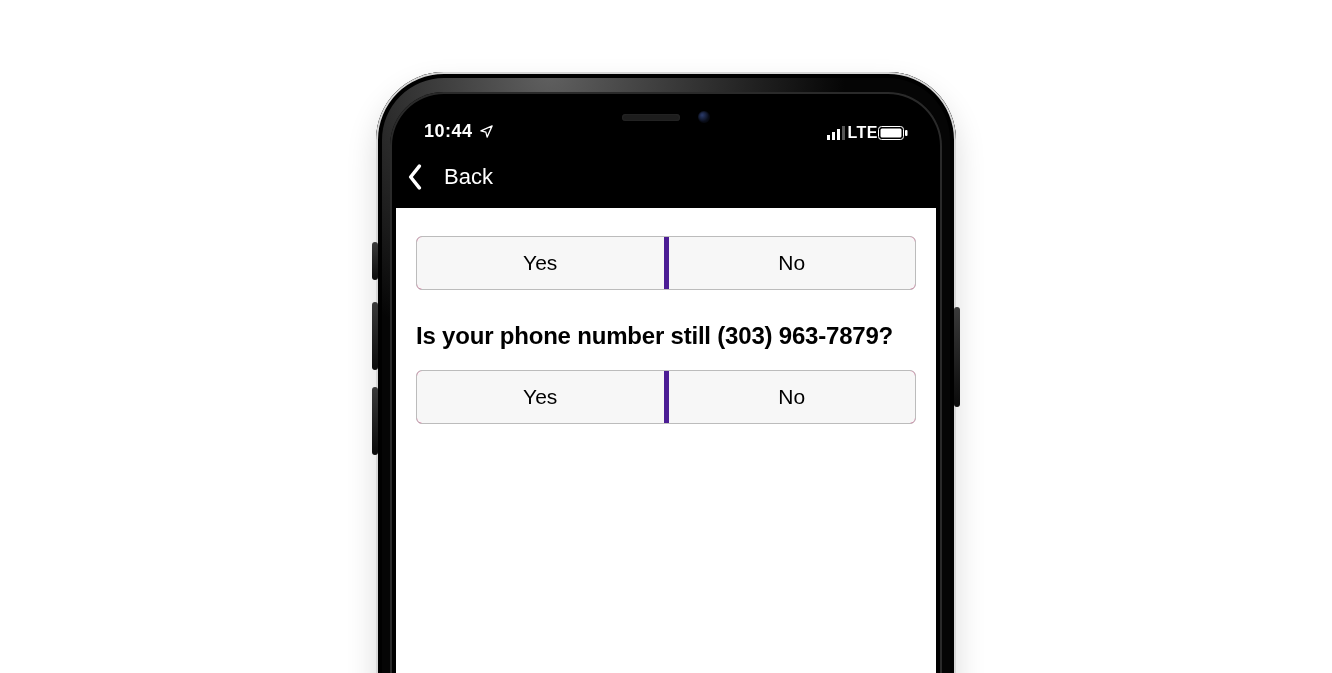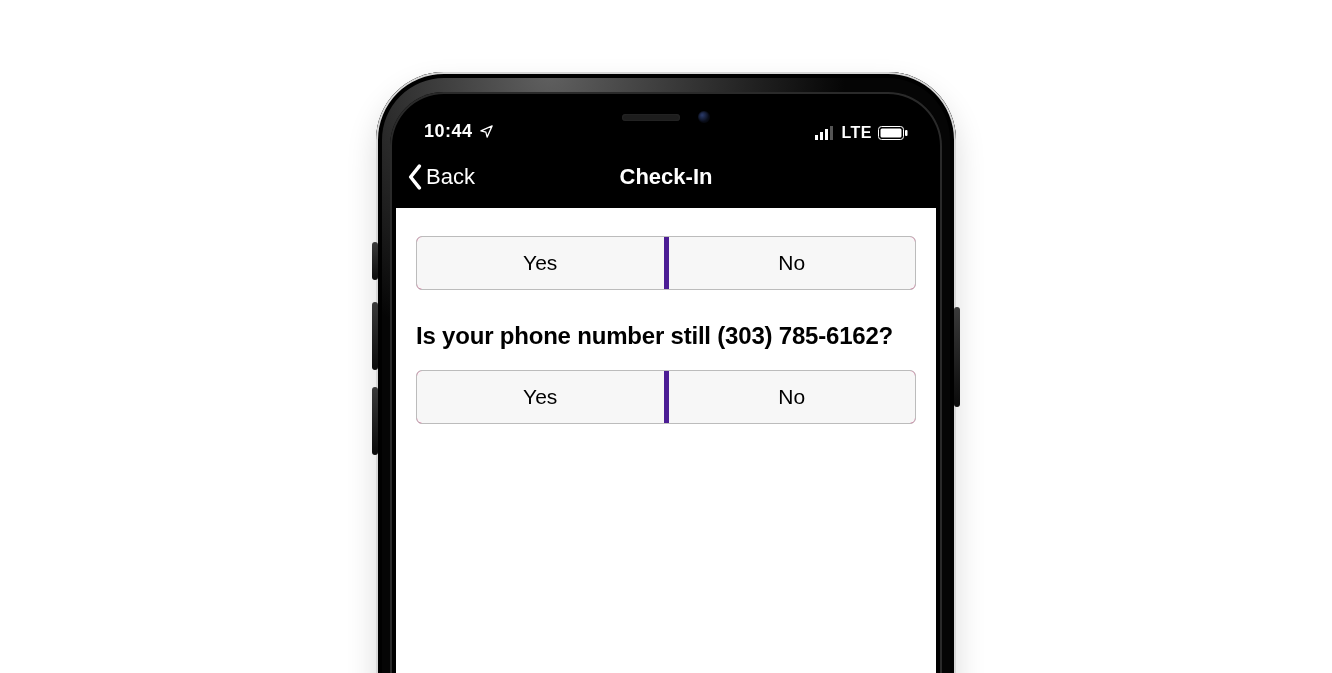--- a/index.html
+++ b/index.html
@@ -95,39 +95,39 @@
     align-items: flex-end;
     justify-content: space-between;
     padding: 0 28px 4px 28px;
     font-size: 18px;
     font-weight: 600;
     letter-spacing: 0.5px;
     position: relative;
     z-index: 5;
   }
   .status-left { display: flex; align-items: center; gap: 6px; }
-  .status-right { display: flex; align-items: center; gap: 6px; }
+  .status-right { display: flex; align-items: center; gap: 0; }
 
   .loc-arrow svg, .signal svg, .battery svg { display: block; }
 
   
   .nav-bar {
     background: #000;
     height: 62px;
     display: flex;
     align-items: center;
     position: relative;
     color: #fff;
   }
   .back {
     position: absolute;
     left: 10px;
     display: flex;
     align-items: flex-start;
-    gap: 2px;
+    gap: 20px;
     font-size: 22px;
     font-weight: 400;
     cursor: pointer;
   }
   .back svg { display: block; }
   .title {
     flex: 1;
     text-align: center;
     font-size: 22px;
     font-weight: 700;
@@ -219,31 +219,30 @@
 
         <div class="nav-bar">
           <div class="back">
             <span>
               <svg width="18" height="26" viewBox="0 0 14 24" fill="none" stroke="#fff" stroke-width="3.2" stroke-linecap="round" stroke-linejoin="round">
                 <polyline points="11,2 3,12 11,22"></polyline>
               </svg>
             </span>
             <span>Back</span>
           </div>
-          <div class="title">Check-In</div>
         </div>
 
         <div class="content">
 
           <div class="segmented">
             <div class="seg-btn">Yes</div>
             <div class="seg-btn">No</div>
           </div>
 
-          <div class="question">Is your phone number still (303) 785-6162?</div>
+          <div class="question">Is your phone number still (303) 963-7879?</div>
           <div class="segmented">
             <div class="seg-btn">Yes</div>
             <div class="seg-btn">No</div>
           </div>
 
         </div>
 
       </div>
     </div>
   </div>

